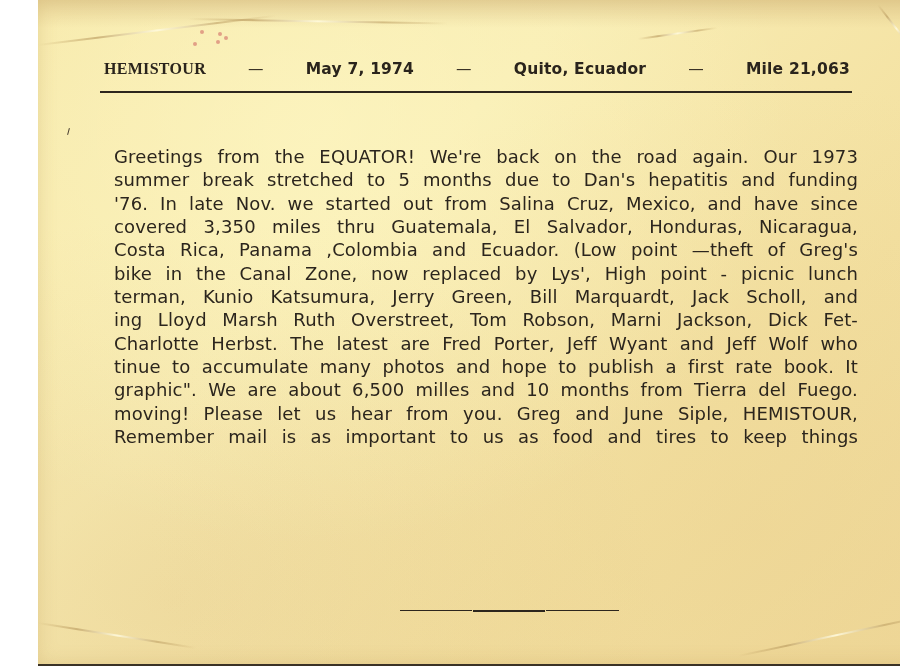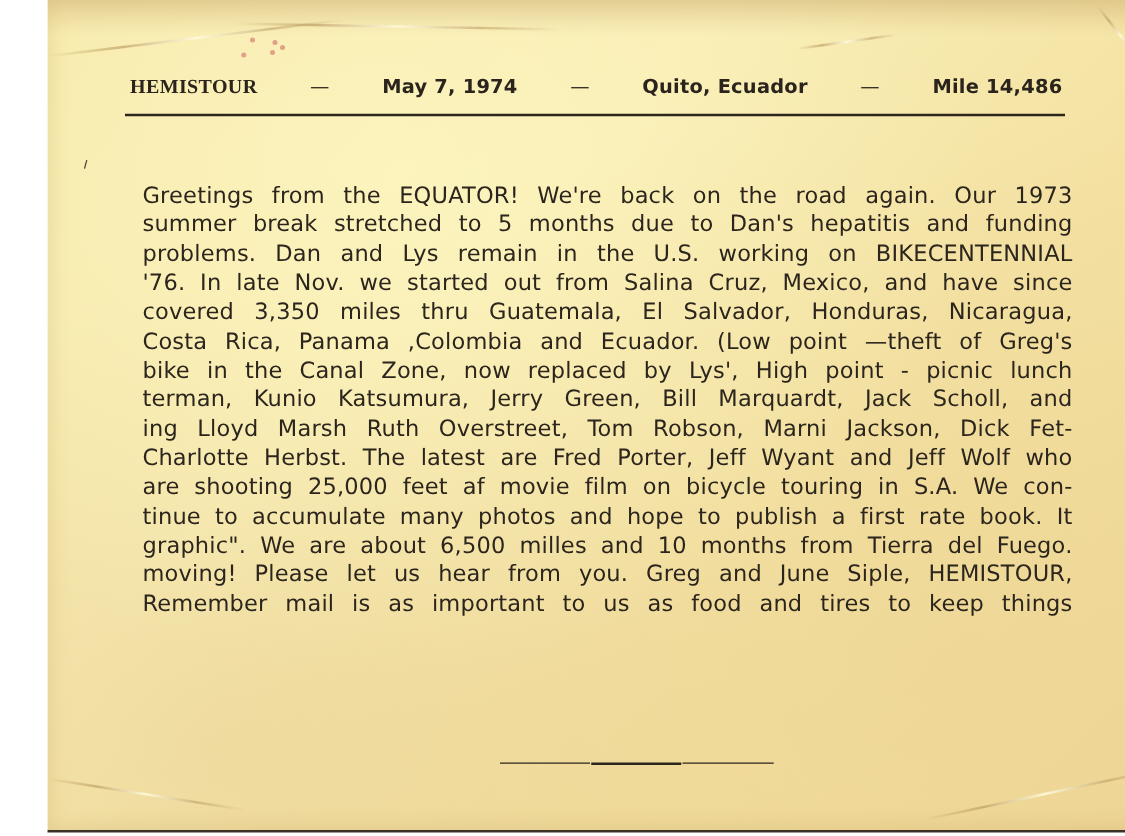--- a/index.html
+++ b/index.html
@@ -125,36 +125,34 @@
 
   <div class="tick-mark"></div>
 
   <div class="header">
     <span class="org">HEMISTOUR</span>
     <span class="dash">—</span>
     <span class="hd">May 7, 1974</span>
     <span class="dash">—</span>
     <span class="hd">Quito, Ecuador</span>
     <span class="dash">—</span>
-    <span class="hd">Mile 14,486</span>
+    <span class="hd">Mile 21,063</span>
   </div>
   <div class="header-rule"></div>
 
   <div class="body-text">
     <span class="line">Greetings from the EQUATOR! We're back on the road again. Our 1973</span>
     <span class="line">summer break stretched to 5 months due to Dan's hepatitis and funding</span>
-    <span class="line">problems. Dan and Lys remain in the U.S. working on BIKECENTENNIAL</span>
     <span class="line">'76. In late Nov. we started out from Salina Cruz, Mexico, and have since</span>
     <span class="line">covered 3,350 miles thru Guatemala, El Salvador, Honduras, Nicaragua,</span>
     <span class="line">Costa Rica, Panama ,Colombia and Ecuador. (Low point —theft of Greg's</span>
     <span class="line">bike in the Canal Zone, now replaced by Lys', High point - picnic lunch</span>
     <span class="line">terman, Kunio Katsumura, Jerry Green, Bill Marquardt, Jack Scholl, and</span>
     <span class="line">ing Lloyd Marsh Ruth Overstreet, Tom Robson, Marni Jackson, Dick Fet-</span>
     <span class="line">Charlotte Herbst. The latest are Fred Porter, Jeff Wyant and Jeff Wolf who</span>
-    <span class="line">are shooting 25,000 feet af movie film on bicycle touring in S.A. We con-</span>
     <span class="line">tinue to accumulate many photos and hope to publish a first rate book. It</span>
     <span class="line">graphic". We are about 6,500 milles and 10 months from Tierra del Fuego.</span>
     <span class="line">moving! Please let us hear from you. Greg and June Siple, HEMISTOUR,</span>
     <span class="line">Remember mail is as important to us as food and tires to keep things</span>
   </div>
 
   <div class="footer-rule" style="left:362px;width:72px;height:1px;"></div>
   <div class="footer-rule" style="left:435px;width:72px;"></div>
   <div class="footer-rule" style="left:508px;width:73px;height:1px;"></div>
 </div>

